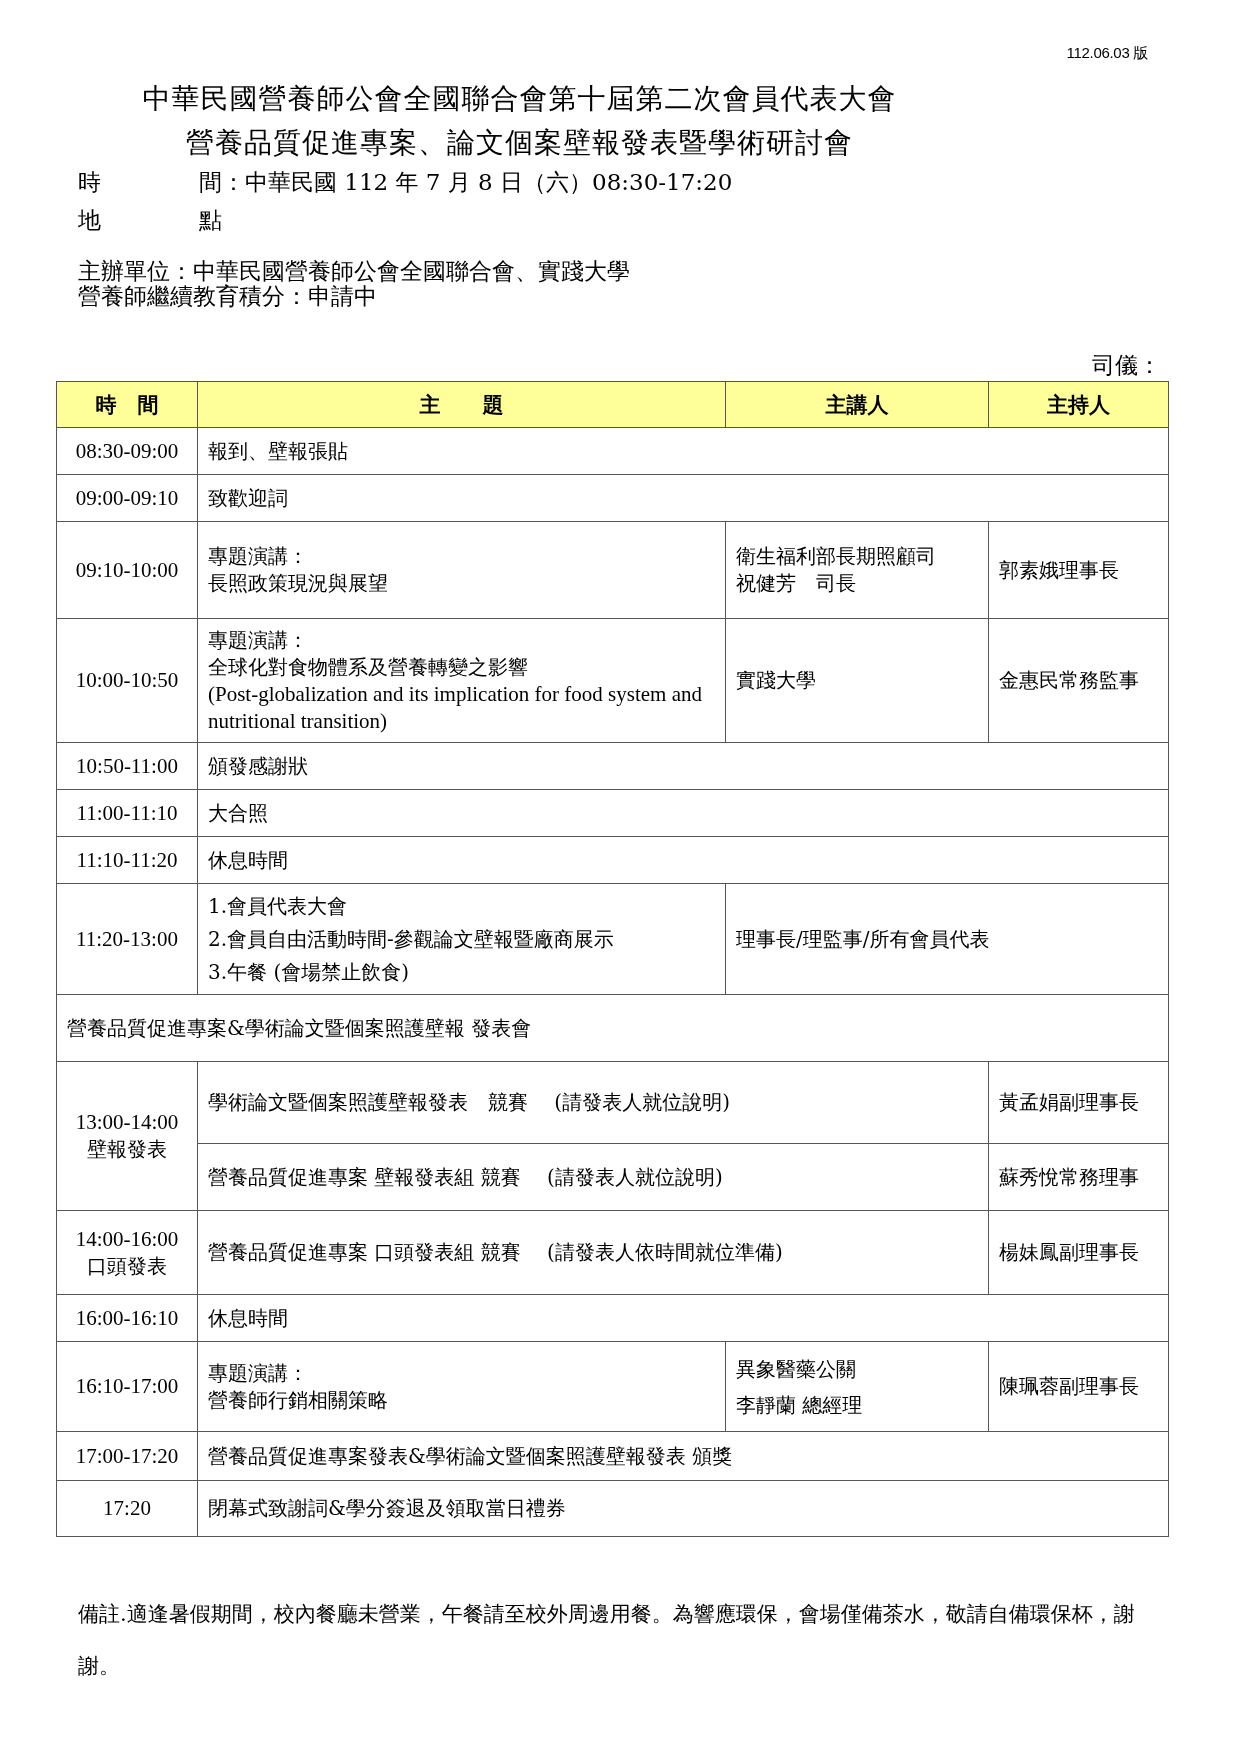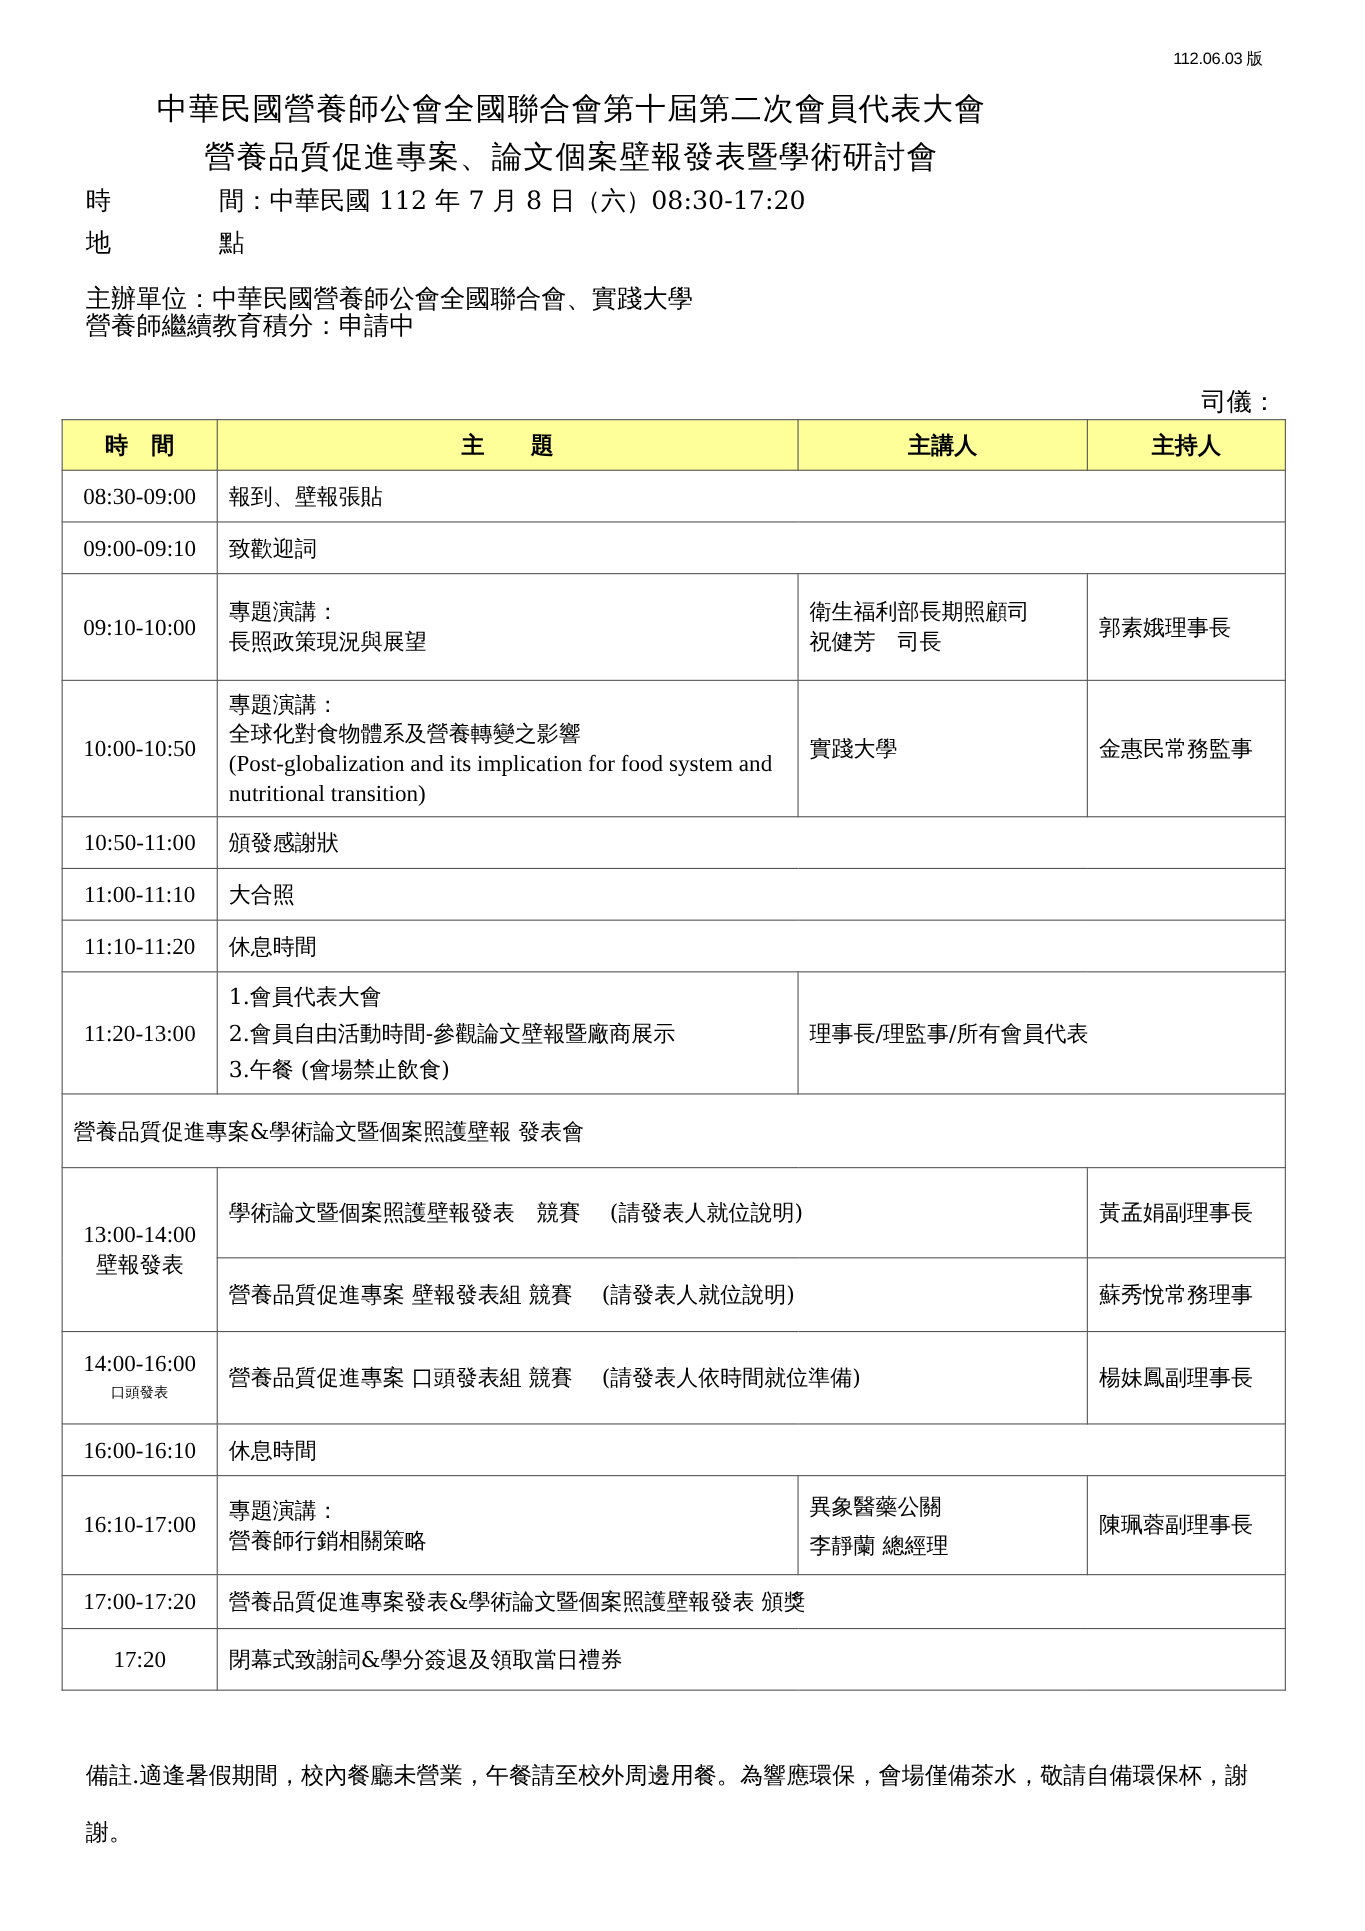--- a/index.html
+++ b/index.html
@@ -130,21 +130,21 @@
     <td class="left" colspan="2">學術論文暨個案照護壁報發表　競賽　 (請發表人就位說明)</td>
     <td class="center">黃孟娟副理事長</td>
   </tr>
   <tr style="height:67px">
     <td class="left" colspan="2">營養品質促進專案 壁報發表組 競賽　 (請發表人就位說明)</td>
     <td class="center">蘇秀悅常務理事</td>
   </tr>
   <tr style="height:84px">
     <td class="time">
           <div>14:00-16:00</div>
-          <div style="font-family:'DejaVu Serif',serif;font-size:13px">口頭發表</div>
+          <div style="font-family:'DejaVu Serif',serif;font-size:20px">口頭發表</div>
         </td>
     <td class="left" colspan="2">營養品質促進專案 口頭發表組 競賽　 (請發表人依時間就位準備)</td>
     <td class="center">楊妹鳳副理事長</td>
   </tr>
   <tr style="height:47px">
     <td class="time">16:00-16:10</td>
     <td class="center" colspan="3">休息時間</td>
   </tr>
   <tr style="height:90px">
     <td class="time">16:10-17:00</td>

